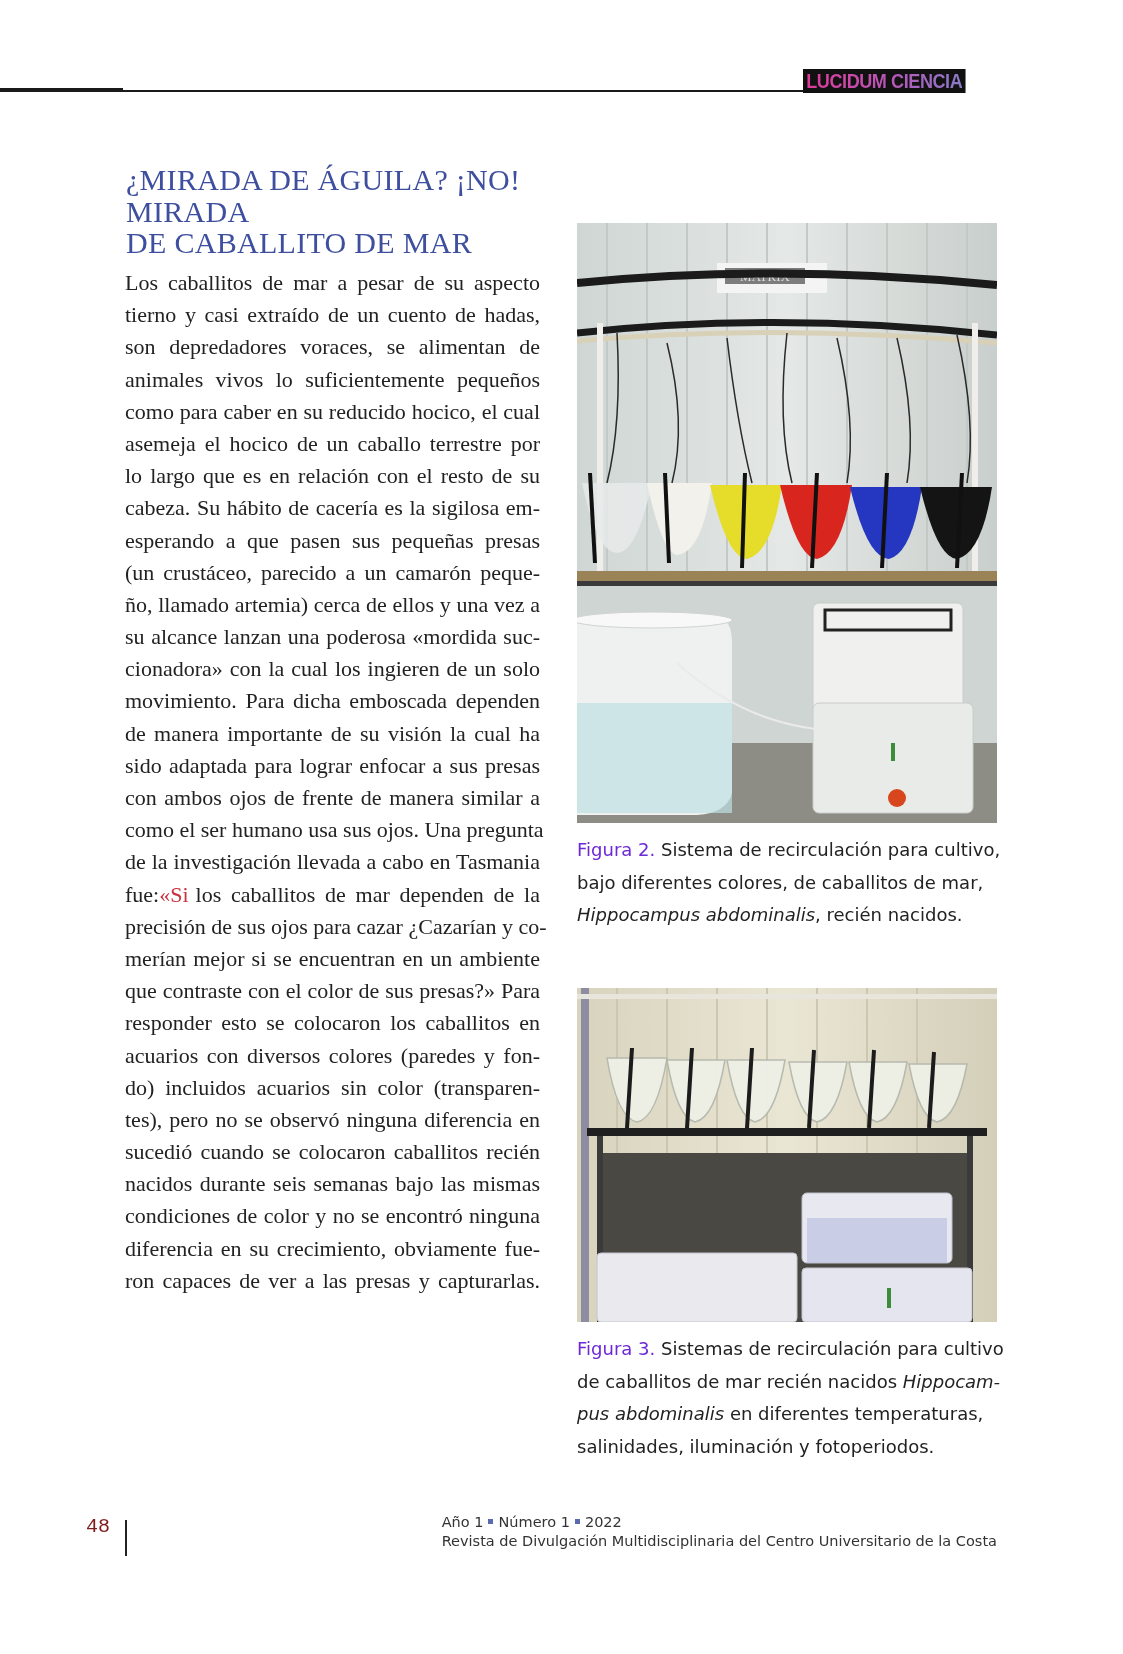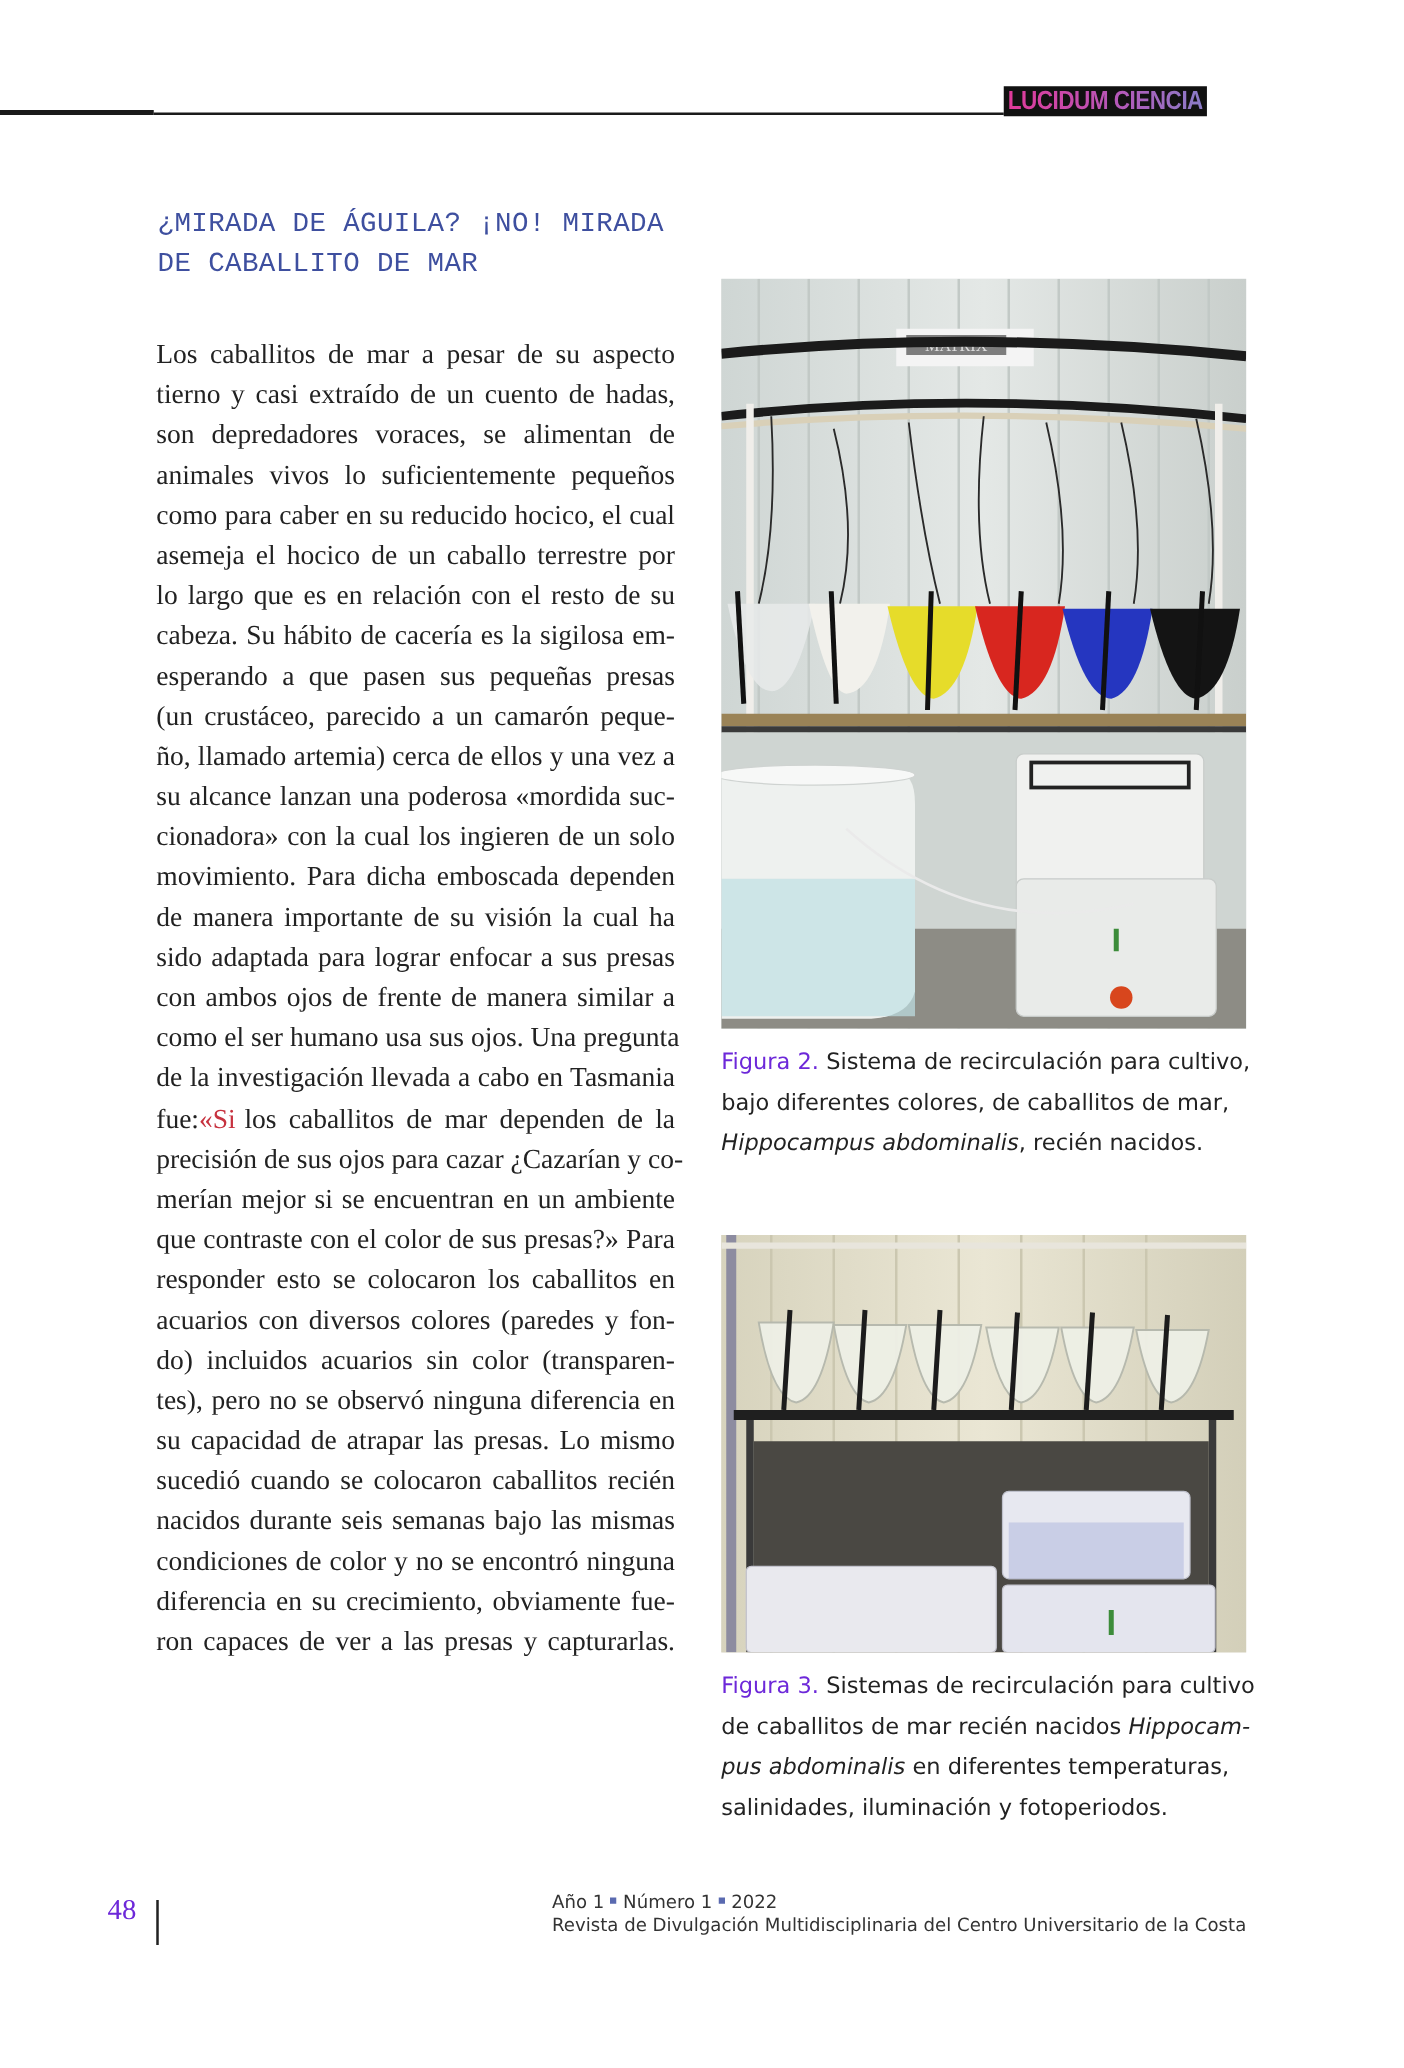--- a/index.html
+++ b/index.html
@@ -15,21 +15,21 @@
     font-family: "Liberation Sans", sans-serif; font-weight: bold; font-size: 21px;
     letter-spacing: -0.5px; line-height: 24px; transform: scaleX(0.86);
     transform-origin: left center;
   }
   .brand span {
     background: linear-gradient(90deg, #e03a9a 0%, #b657b8 55%, #8a7cc8 100%);
     -webkit-background-clip: text; background-clip: text; color: transparent;
   }
   .title {
     position: absolute; left: 126px; top: 164px; width: 440px;
-    font-family: Liberation Mono, monospace; font-size: 22px; line-height: 31.5px;
+    font-family: Liberation Serif, serif; font-size: 30px; line-height: 31.5px;
     color: #3e4f9f; letter-spacing: 0.3px;
   }
   .body-col {
     position: absolute; left: 125px; top: 267px; width: 415px;
     font-family: "Liberation Serif", serif; font-size: 22px; line-height: 32.2px;
     color: #222;
   }
   .body-col .ln { display: block; height: 32.2px; white-space: nowrap; text-align: justify; text-align-last: justify; }
   .body-col .ln.last { text-align-last: left; }
   .red { color: #c7323f; }
@@ -41,21 +41,21 @@
   .caption {
     position: absolute; left: 577px; width: 430px;
     font-family: "DejaVu Sans", sans-serif; font-size: 18px; line-height: 32.7px; color: #222;
   }
   .caption .ln { display: block; white-space: nowrap; }
   .caption .lbl { color: #6d28d9; }
   .cap2 { top: 834px; }
   .cap3 { top: 1333px; }
   .pageno {
     position: absolute; left: 86px; top: 1515px;
-    font-family: Liberation Serif, serif; font-size: 23px; color: #6d28d9;
+    font-family: Liberation Mono, monospace; font-size: 20px; color: #7f1d1d;
   }
   .pagebar { position: absolute; left: 125px; top: 1520px; width: 2px; height: 36px; background: #222; }
   .foot {
     position: absolute; right: 126px; top: 1513px; text-align: left;
     font-family: "DejaVu Sans", sans-serif; font-size: 14.5px; line-height: 19px; color: #333;
   }
   .sq { display: inline-block; width: 5px; height: 5px; background: #5a6ab0; vertical-align: middle; margin: 0 5px 3px 5px; }
 </style>
 </head>
 <body>
@@ -96,21 +96,20 @@
     <span class="red">«Si</span>
     <span style="flex:1;text-align:justify;text-align-last:justify;margin-left:7px;">los caballitos de mar dependen de la</span>
   </span>
   <span class="ln">precisión de sus ojos para cazar ¿Cazarían y co-</span>
   <span class="ln">merían mejor si se encuentran en un ambiente</span>
   <span class="ln">que contraste con el color de sus presas?» Para</span>
   <span class="ln">responder esto se colocaron los caballitos en</span>
   <span class="ln">acuarios con diversos colores (paredes y fon-</span>
   <span class="ln">do) incluidos acuarios sin color (transparen-</span>
   <span class="ln">tes), pero no se observó ninguna diferencia en</span>
-  <span class="ln">su capacidad de atrapar las presas. Lo mismo</span>
   <span class="ln">sucedió cuando se colocaron caballitos recién</span>
   <span class="ln">nacidos durante seis semanas bajo las mismas</span>
   <span class="ln">condiciones de color y no se encontró ninguna</span>
   <span class="ln">diferencia en su crecimiento, obviamente fue-</span>
   <span class="ln">ron capaces de ver a las presas y capturarlas.</span>
 </div>
 
 <div class="fig fig2">
   <svg width="420" height="600" viewBox="0 0 420 600">
     <defs>

